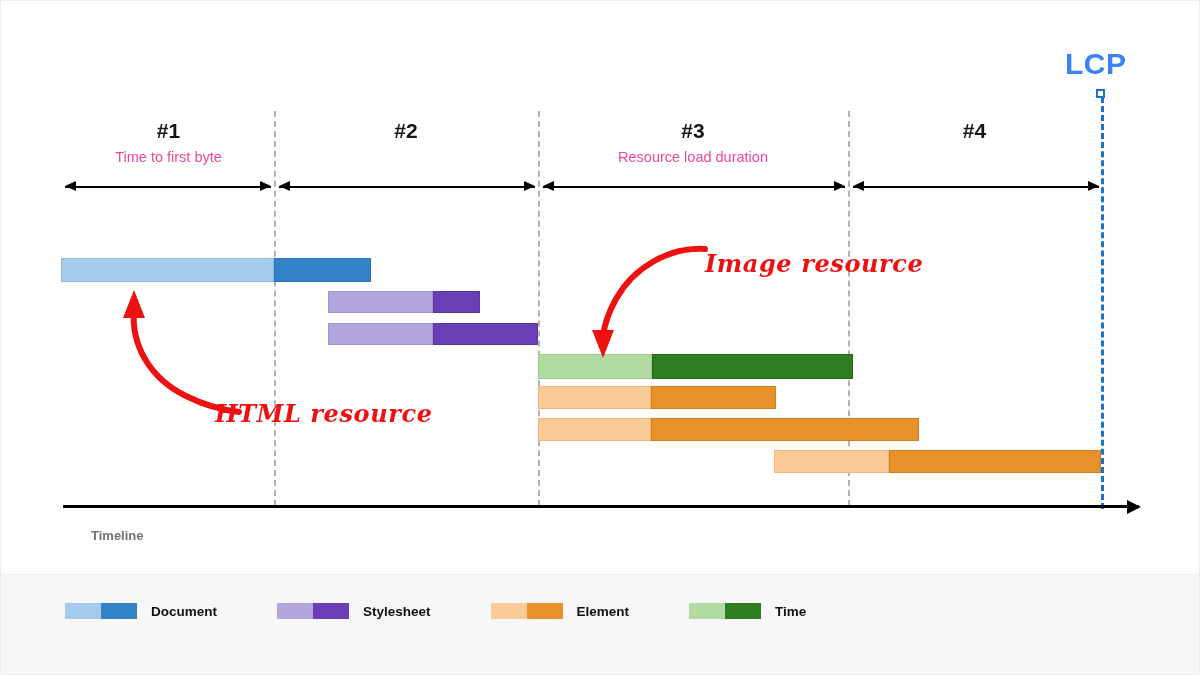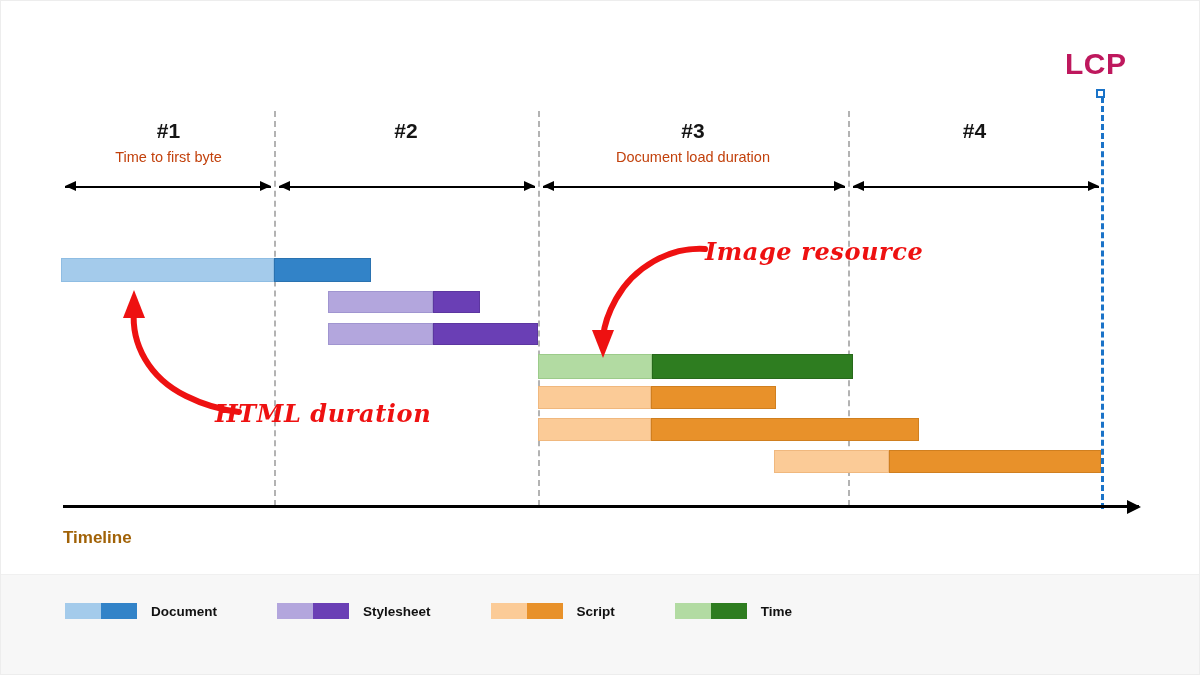--- a/index.html
+++ b/index.html
@@ -43,42 +43,42 @@
     position:absolute;
     width:9px;height:9px;
     border:2px solid #1a73c8;
     background:#ffffff;
     box-sizing:border-box;
   }
   .lcp-label{
     position:absolute;
     font-size:30px;
     font-weight:700;
-    color:#be185d;
+    color:#3b82f6;
     letter-spacing:.5px;
     white-space:nowrap;
   }
 
   
   .phase{
     position:absolute;
     top:118px;
     text-align:center;
   }
   .phase-num{
     font-size:21px;
     font-weight:700;
     color:#151515;
     line-height:1.15;
     margin:0;
   }
   .phase-name{
     font-size:14.5px;
     font-weight:400;
-    color:#c2410c;
+    color:#ec4899;
     line-height:1.2;
     margin-top:6px;
     white-space:nowrap;
   }
 
   
   .measure{
     position:absolute;
     top:180px;
     height:11px;
@@ -115,23 +115,24 @@
   }
   .axis-head{
     position:absolute;
     width:0;height:0;
     border-top:7px solid transparent;
     border-bottom:7px solid transparent;
     border-left:14px solid #000;
   }
   .axis-label{
     position:absolute;
-    font-size:17px;
-    font-weight:700;
-    color:#a16207;
+    font-size:13px;
+    font-weight:700;
+    color:#737373;
+    margin-left:28px;
   }
 
   
   .annot{
     position:absolute;
     color:#ee1111;
     font-family:"DejaVu Serif",serif;
     font-style:italic;
     font-weight:700;
     font-size:24px;
@@ -202,21 +203,21 @@
       <div class="phase-num">#2</div>
     </div>
     <div class="measure" style="left:278px;width:256px">
       <div class="head l"></div>
       <div class="shaft"></div>
       <div class="head r"></div>
     </div>
 
     <div class="phase" style="left:537px;width:310px">
       <div class="phase-num">#3</div>
-      <div class="phase-name">Document load duration</div>
+      <div class="phase-name">Resource load duration</div>
     </div>
     <div class="measure" style="left:542px;width:302px">
       <div class="head l"></div>
       <div class="shaft"></div>
       <div class="head r"></div>
     </div>
 
     <div class="phase" style="left:847px;width:253px">
       <div class="phase-num">#4</div>
     </div>
@@ -262,27 +263,27 @@
     </div>
 
     <div class="axis-line" style="left:62px;top:504px;width:1076px"></div>
     <div class="axis-head" style="left:1126px;top:499px"></div>
     <div class="axis-label" style="left:62px;top:527px">Timeline</div>
 
     <svg class="annot-arrow" style="left:110px;top:285px" width="200" height="135" viewBox="0 0 200 135">
       <path d="M23 24 C 20 58, 38 92, 75 110 C 95 120, 112 124, 128 126" stroke="#ee1111" stroke-width="6" fill="none" stroke-linecap="round"></path>
       <polygon points="23,4 34,32 12,32" fill="#ee1111"></polygon>
     </svg>
-    <div class="annot" style="left:214px;top:398px">HTML duration</div>
+    <div class="annot" style="left:214px;top:398px">HTML resource</div>
 
     <svg class="annot-arrow" style="left:588px;top:236px" width="135" height="125" viewBox="0 0 135 125">
       <path d="M116 12 C 80 10, 45 30, 27 62 C 18 78, 15 90, 14 100" stroke="#ee1111" stroke-width="6" fill="none" stroke-linecap="round"></path>
       <polygon points="14,121 3,93 25,93" fill="#ee1111"></polygon>
     </svg>
-    <div class="annot" style="left:704px;top:236px">Image resource</div>
+    <div class="annot" style="left:704px;top:248px">Image resource</div>
 
   </div>
 
   <div id="legend">
     <div class="legend-row">
 
       <div class="legend-item">
         <div class="legend-swatch">
           <span style="background:#a4cbeb"></span>
           <span style="background:#3283c8"></span>
@@ -296,21 +297,21 @@
           <span style="background:#6a3fb5"></span>
         </div>
         <div class="legend-text">Stylesheet</div>
       </div>
 
       <div class="legend-item">
         <div class="legend-swatch">
           <span style="background:#fbcb97"></span>
           <span style="background:#e8912a"></span>
         </div>
-        <div class="legend-text">Script</div>
+        <div class="legend-text">Element</div>
       </div>
 
       <div class="legend-item">
         <div class="legend-swatch">
           <span style="background:#b2dba2"></span>
           <span style="background:#2e7d20"></span>
         </div>
         <div class="legend-text">Time</div>
       </div>
 

